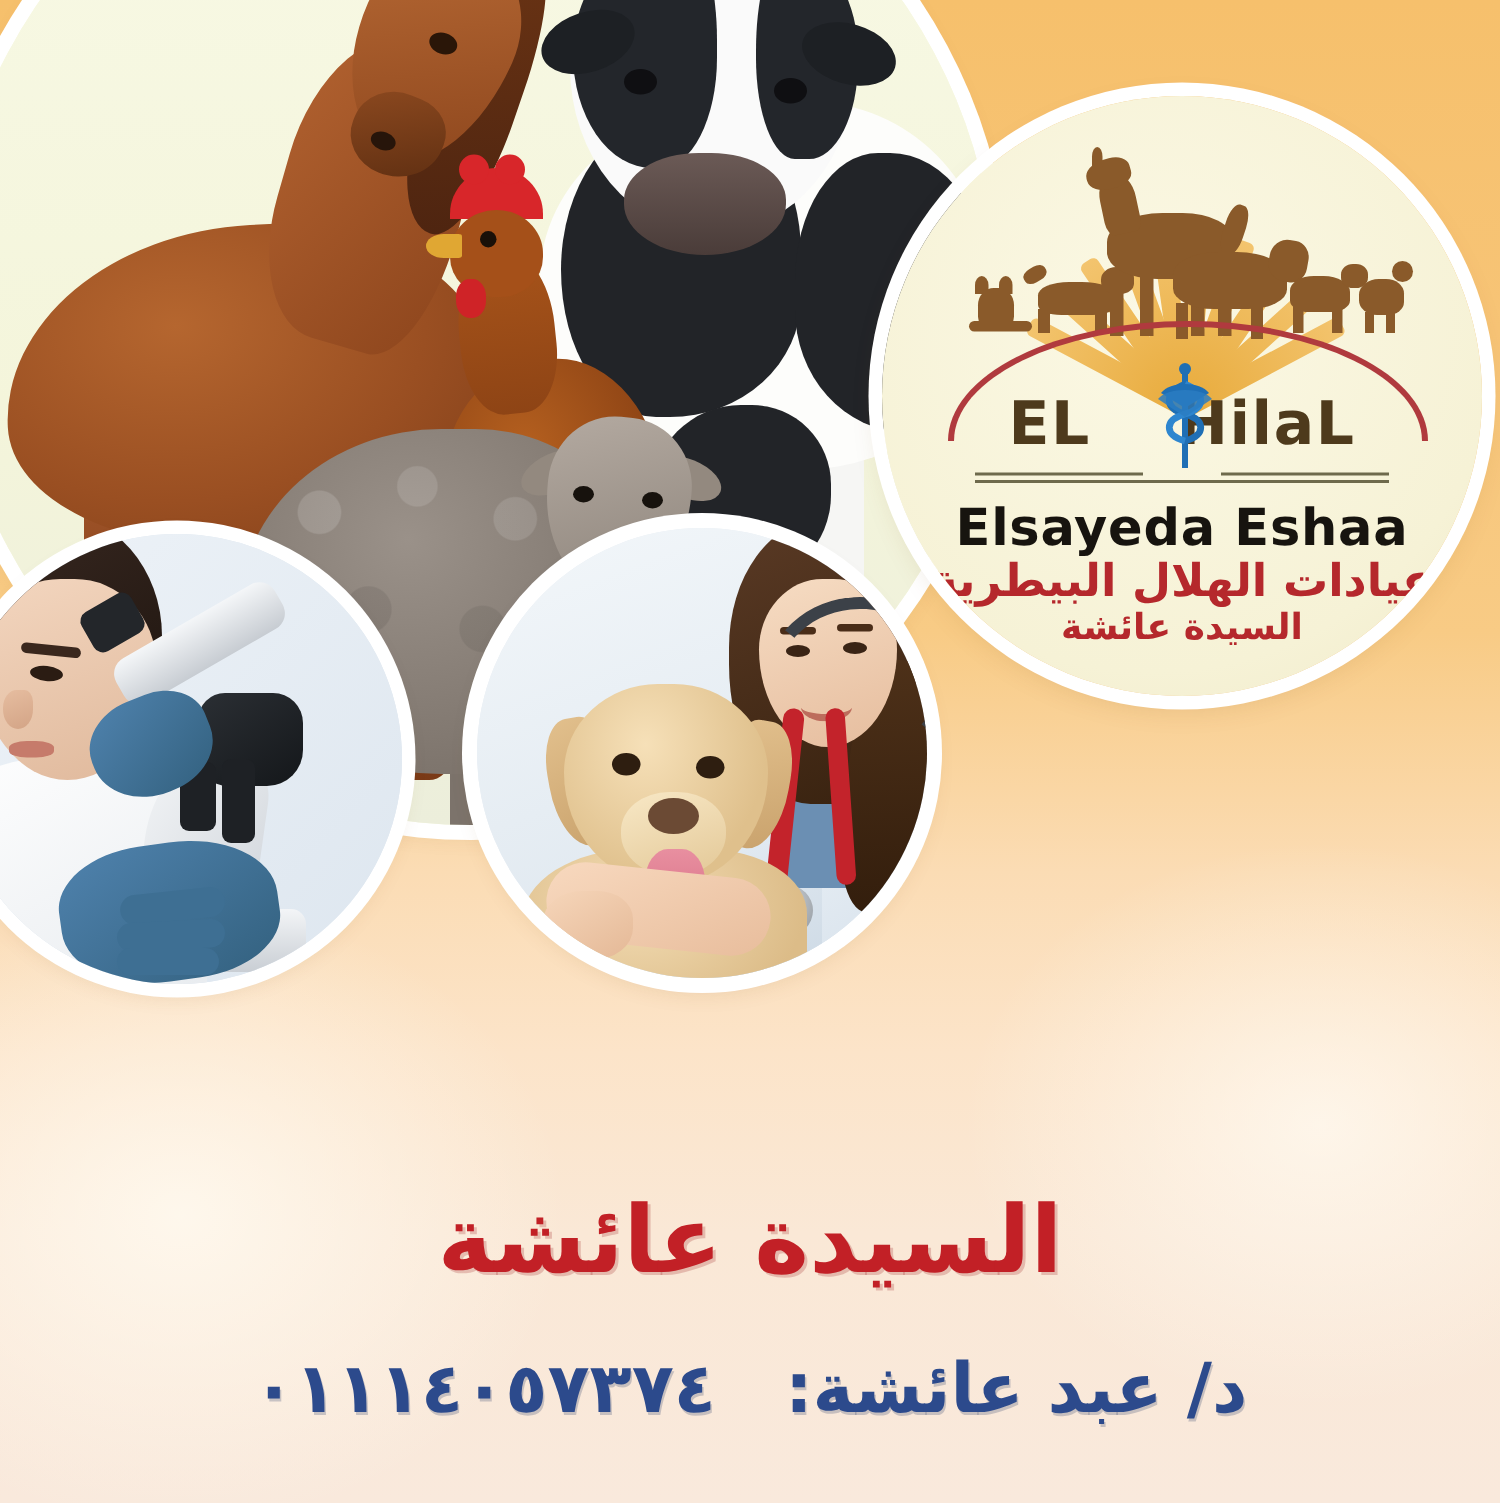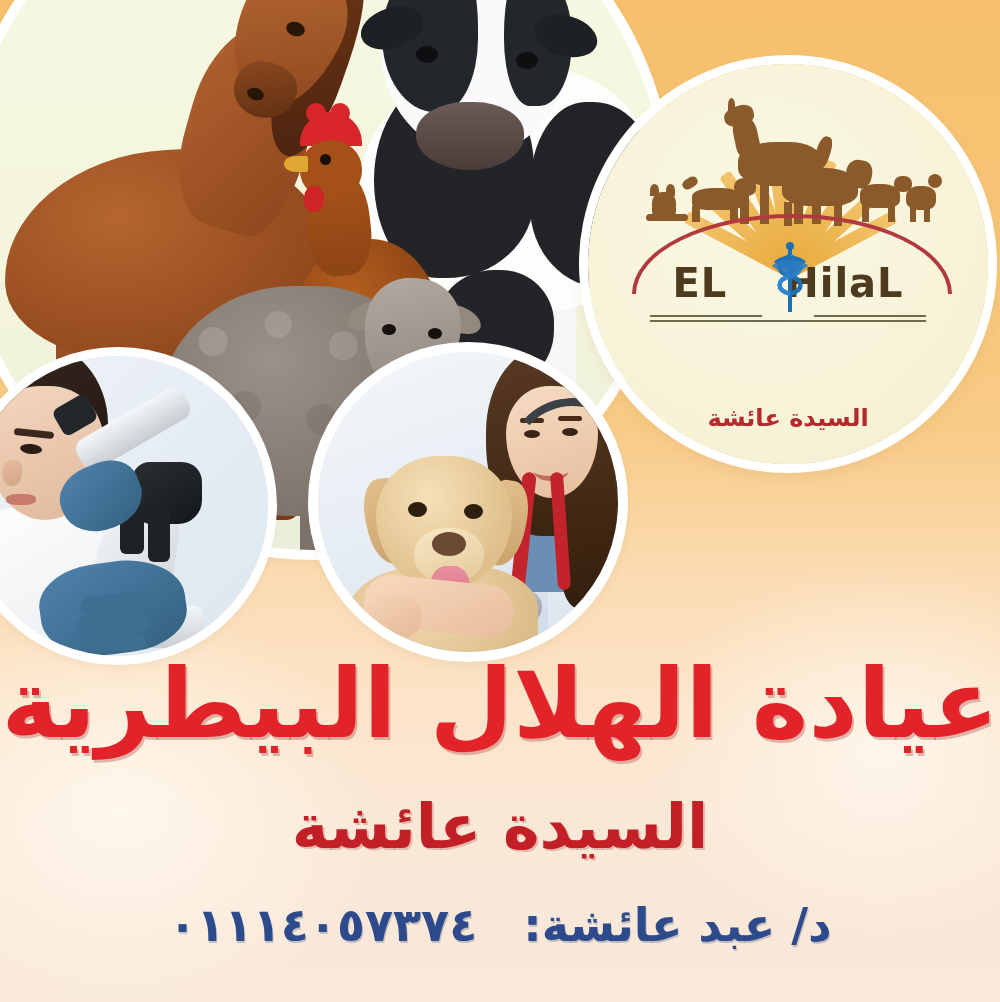--- a/index.html
+++ b/index.html
@@ -509,24 +509,25 @@
       <path d="M4 20 C10 12 30 12 36 20 L20 30 Z" fill="#1f6fb5"></path>
       <path d="M2 24 C8 16 32 16 38 24 L20 36 Z" fill="#2a7cc2" opacity=".85"></path>
     </svg>
 
     <div class="rules">
       <div class="rule short"></div>
       <div class="rule short r2" style="margin-top:-5px;"></div>
       <div class="rule" style="width:276px;"></div>
     </div>
 
+    <div class="logo-sub">Elsayeda Eshaa</div>
+    <div class="logo-ar1">عيادات الهلال البيطرية</div>
     <div class="logo-ar2">السيدة عائشة</div>
   </div>
 
-  <div class="headline">عيادة الهلال البيطرية</div>
   <div class="subline">السيدة عائشة</div>
 
   <div class="contact">
     <span>د/ عبد عائشة:</span>
     <span class="phone">٠١١١٤٠٥٧٣٧٤</span>
   </div>
 
 </div>
 
 </body></html>

